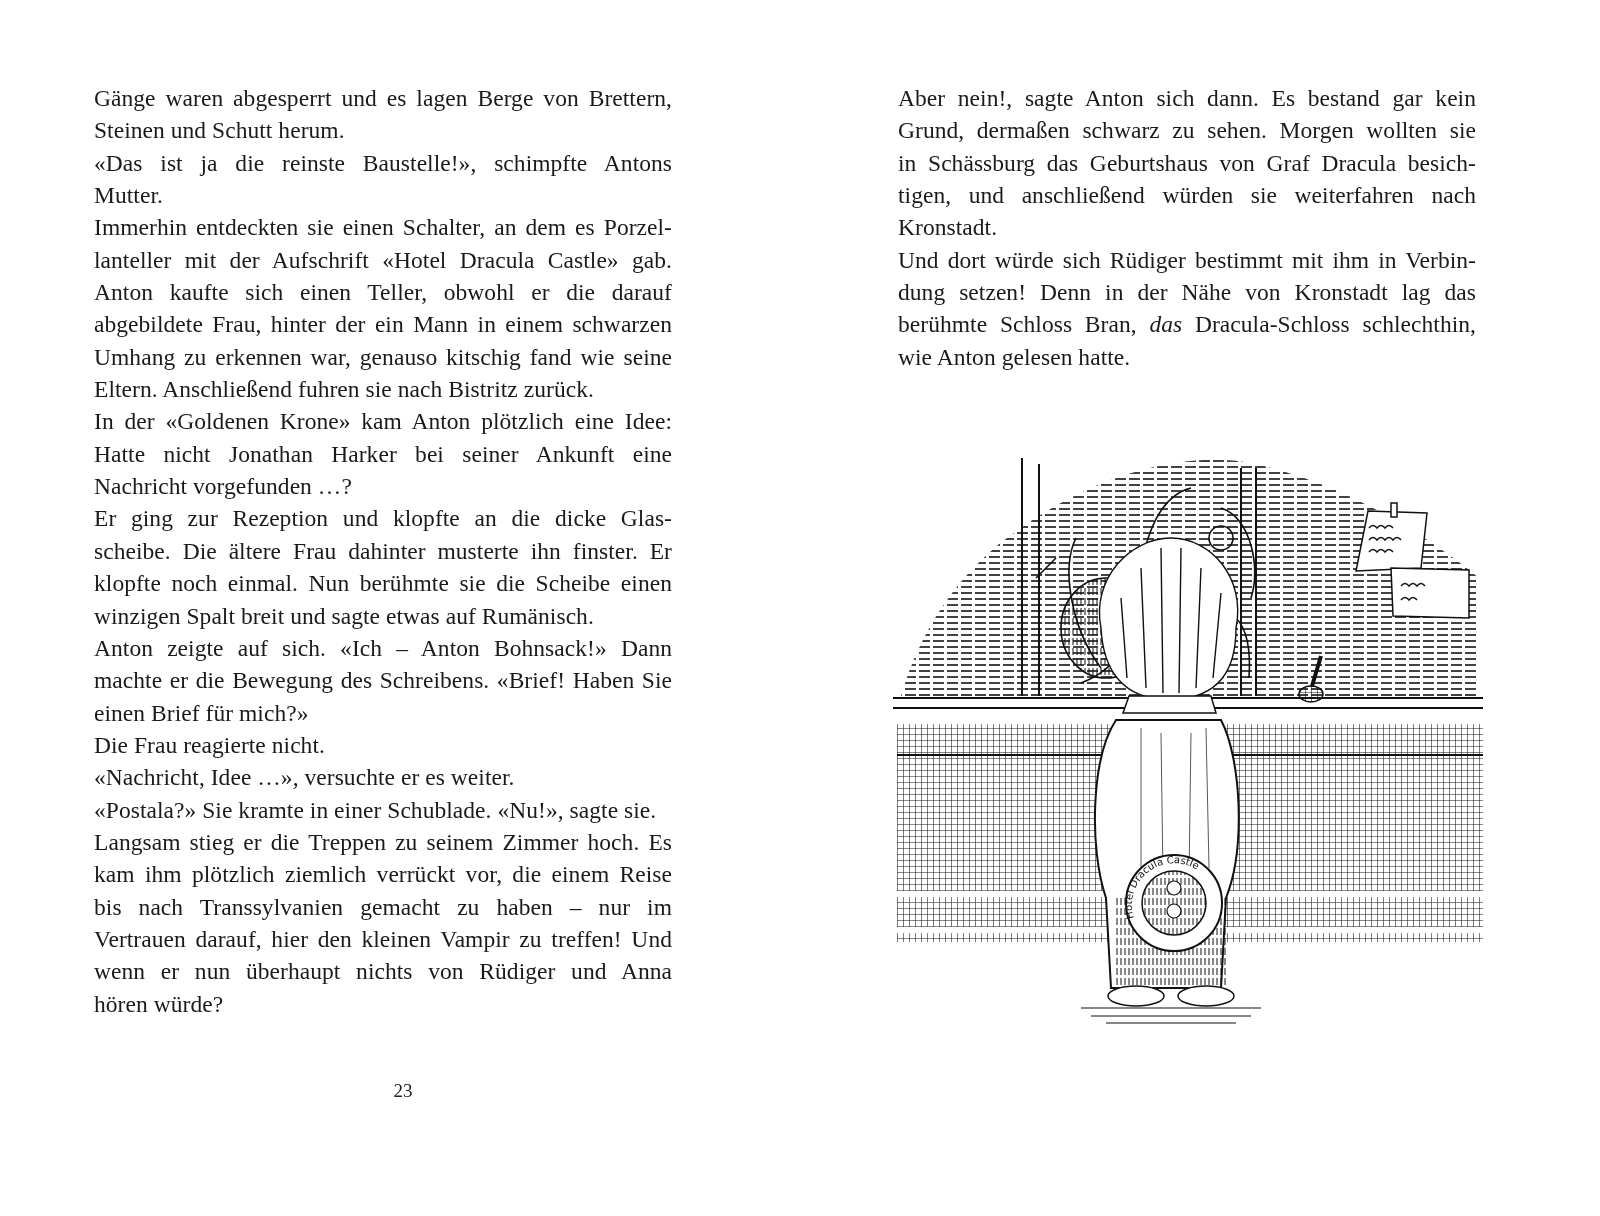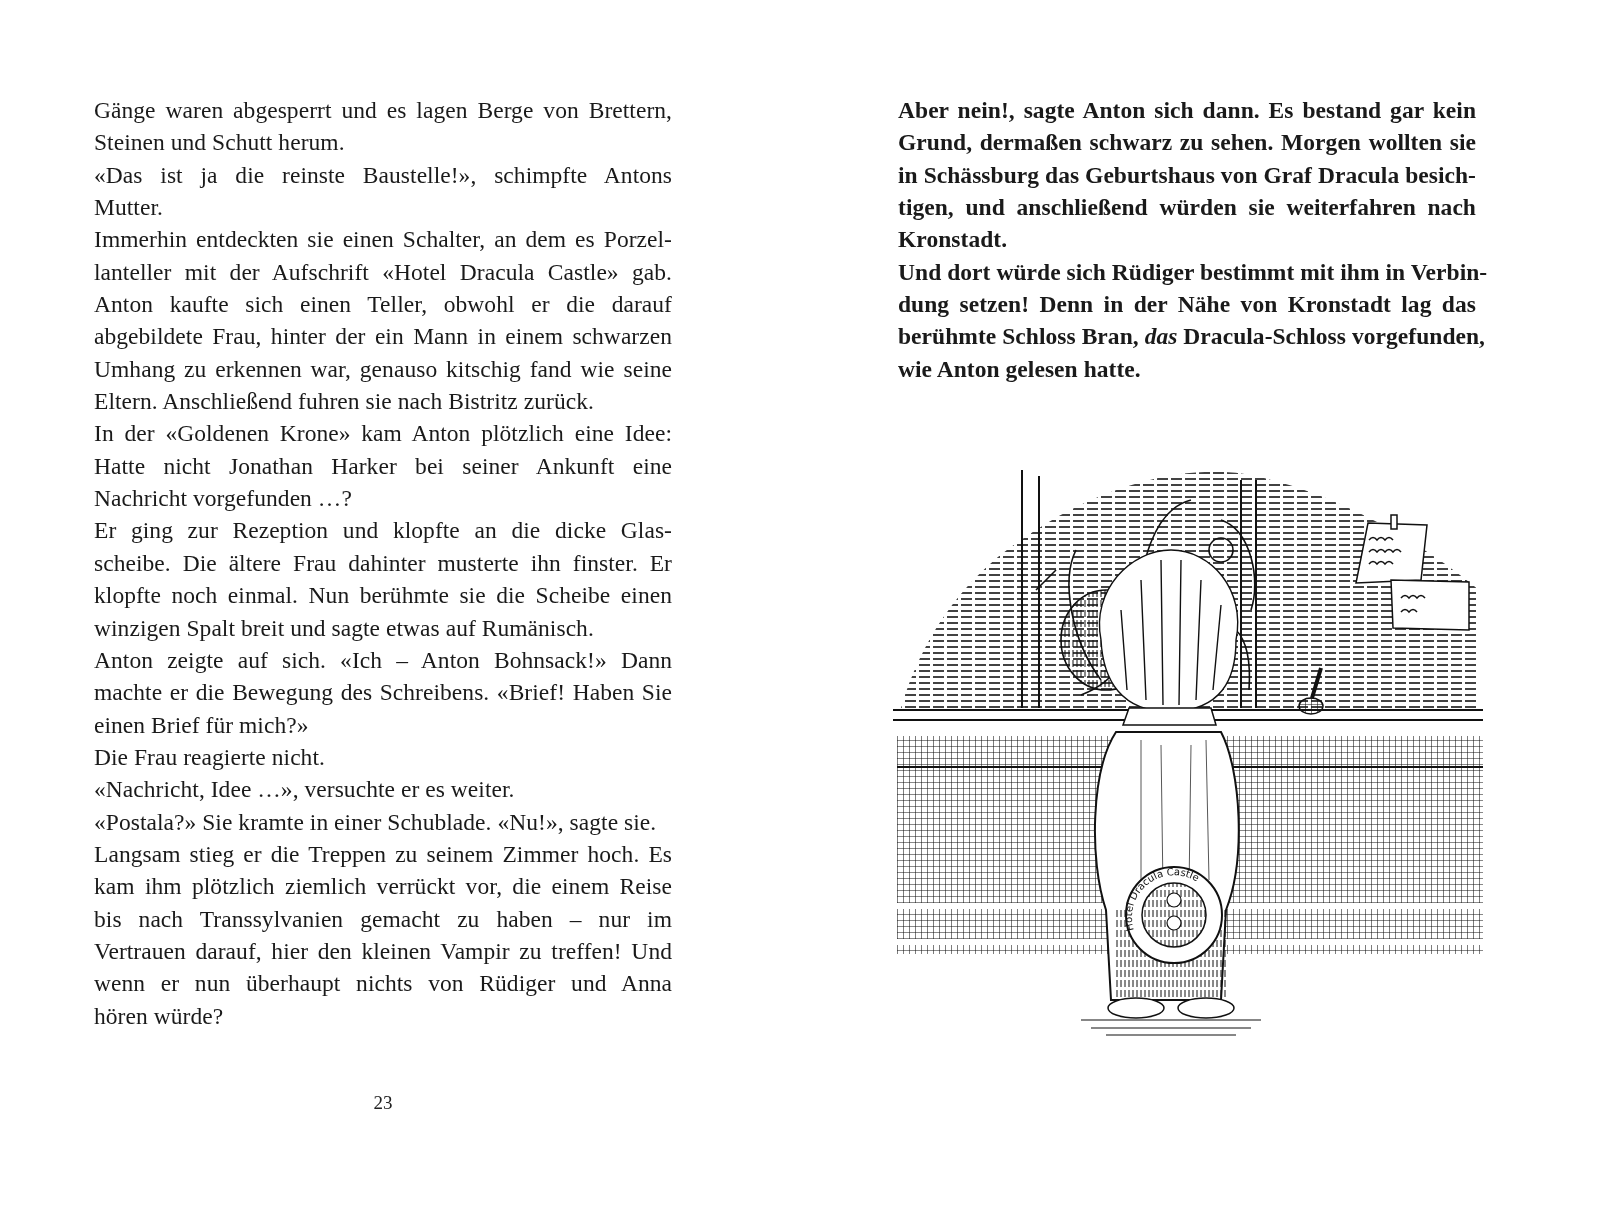--- a/index.html
+++ b/index.html
@@ -1,29 +1,29 @@
 <!DOCTYPE html>
 <html><head>
 <meta charset="utf-8">
 <style>
   html, body { margin: 0; padding: 0; background: #ffffff; }
   body { width: 1600px; height: 1216px; position: relative; overflow: hidden;
          font-family: "Liberation Serif", "DejaVu Serif", serif; color: #1a1a1a; }
   .spread { position: absolute; inset: 0; }
-  .page { position: absolute; top: 12px; height: 937px; }
+  .page { position: absolute; top: 0; height: 937px; }
   .page-left { left: 0; width: 800px; }
   .page-right { left: 800px; width: 800px; }
   .col { position: absolute; width: 578px; }
   .page-left .col { left: 94px; top: 82px; }
-  .page-right .col { left: 98px; top: 82px; font-weight: bold; }
+  .page-right .col { left: 98px; top: 82px; }
   .line { height: 32.35px; line-height: 32px; font-size: 23.5px; white-space: nowrap;
           text-align: justify; text-align-last: justify; letter-spacing: 0.05px; }
   .line.last { text-align-last: left; }
   .page-number { position: absolute; left: 0; width: 766px; text-align: center; top: 1080px;
-                 font-size: 19px; color: #222; }
+                 font-size: 19px; color: #222; padding-left: 20px; }
   .illustration { position: absolute; left: 91px; top: 428px; width: 592px; height: 600px; }
   .illustration svg { width: 100%; height: 100%; display: block; }
   em { font-style: italic; margin-top: 42px; }
 </style>
 </head>
 <body>
 
 <div class="spread">
 
   <div class="page page-left">
@@ -63,21 +63,21 @@
 
   <div class="page page-right">
     <div class="col" id="right-col">
         <div class="line">Aber nein!, sagte Anton sich dann. Es bestand gar kein</div>
         <div class="line">Grund, dermaßen schwarz zu sehen. Morgen wollten sie</div>
         <div class="line">in Schässburg das Geburtshaus von Graf Dracula besich-</div>
         <div class="line">tigen, und anschließend würden sie weiterfahren nach</div>
         <div class="line last">Kronstadt.</div>
         <div class="line">Und dort würde sich Rüdiger bestimmt mit ihm in Verbin-</div>
         <div class="line">dung setzen! Denn in der Nähe von Kronstadt lag das</div>
-        <div class="line" style="white-space: pre;"><span>berühmte Schloss Bran, </span><em>das</em><span> Dracula-Schloss vorgefunden,</span></div>
+        <div class="line" style="white-space: pre;"><span>berühmte Schloss Bran, </span><em>das</em><span> Dracula-Schloss schlechthin,</span></div>
         <div class="line last">wie Anton gelesen hatte.</div>
       </div>
 
     <div class="illustration">
       <svg viewBox="0 0 592 600" xmlns="http://www.w3.org/2000/svg">
         <defs>
           <pattern id="hatchH" width="14" height="6" patternUnits="userSpaceOnUse">
             <line x1="0" y1="3" x2="11" y2="3" stroke="#111" stroke-width="1.6"></line>
           </pattern>
           <pattern id="grid" width="6" height="6" patternUnits="userSpaceOnUse">

